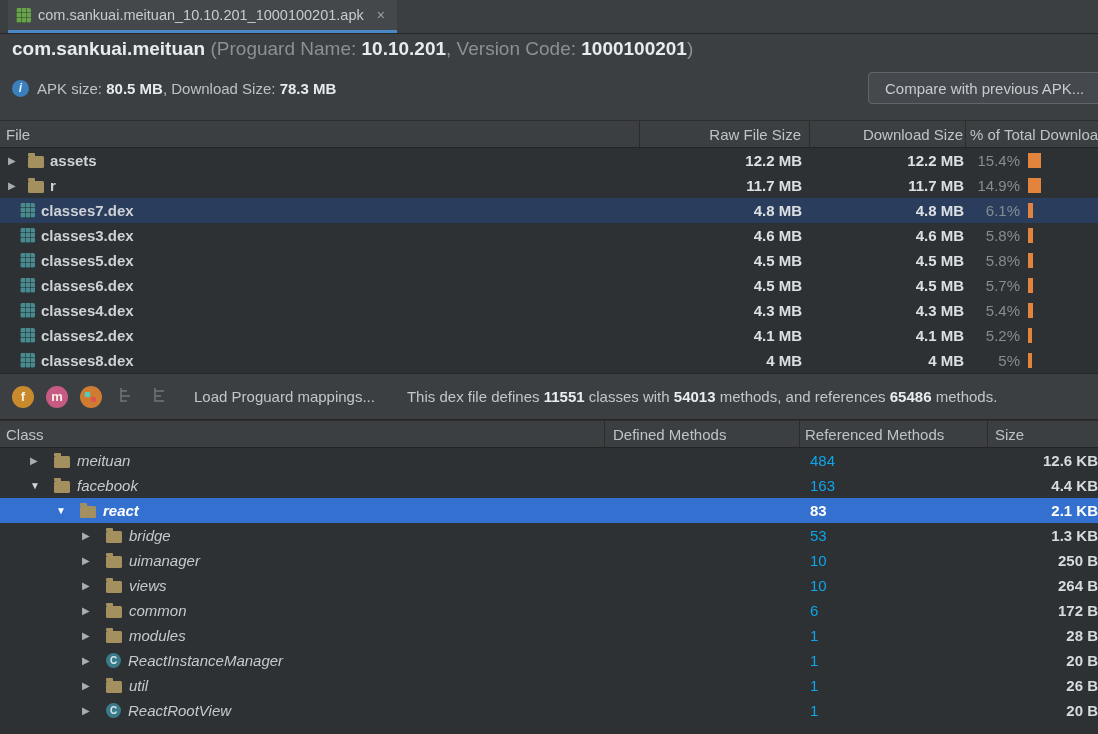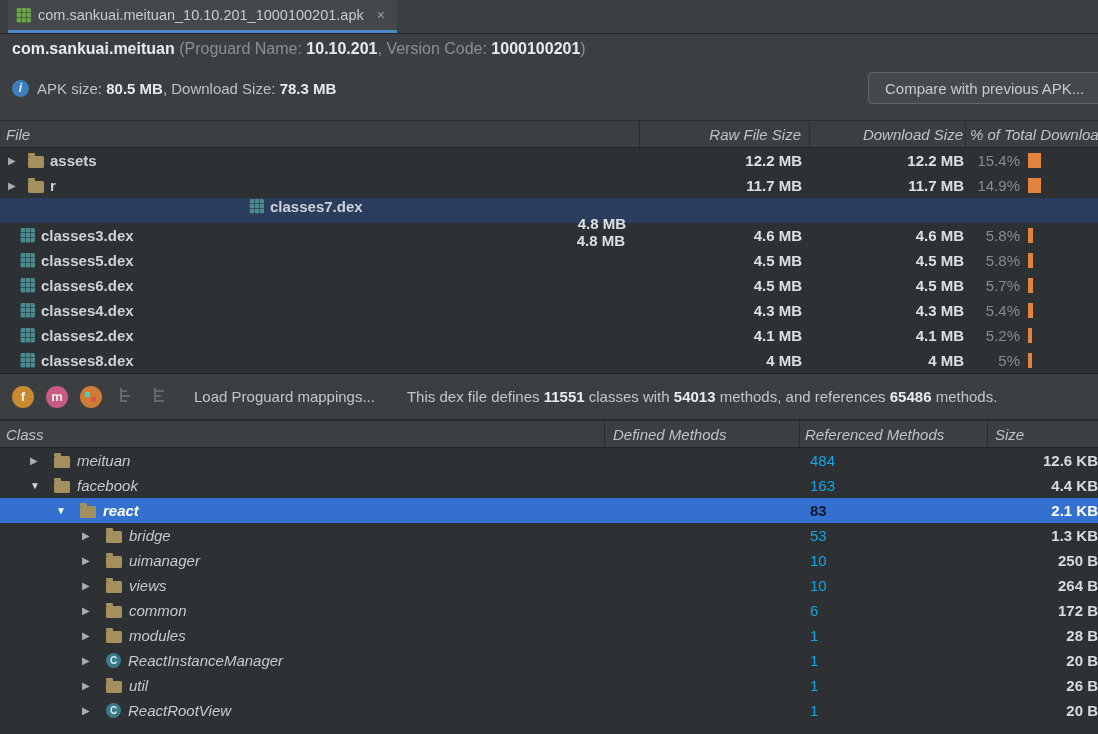--- a/index.html
+++ b/index.html
@@ -13,45 +13,45 @@
   }
   .seg { white-space:pre; }
 
   
   .tabbar { height:34px; background:#3c3f41; border-bottom:1px solid #272727; display:flex; align-items:stretch; padding-left:8px; }
   .tab { display:flex; align-items:center; gap:7px; padding:0 12px 0 8px; background:#44484b; border-bottom:3px solid #4a88c7; }
   .tab-title { color:#c7cbcf; font-size:14.5px; white-space:nowrap; }
   .tab-close { color:#9aa0a4; font-size:14px; margin-left:6px; cursor:default; }
 
   
-  .apk-header { height:30px; background:#3c3f41; display:flex; align-items:center; padding-left:12px; font-size:16px; white-space:nowrap; }
+  .apk-header { height:30px; background:#3c3f41; display:flex; align-items:center; padding-left:12px; font-size:19px; white-space:nowrap; }
   .pkg { color:#e8ebee; font-weight:bold; }
   .dim { color:#8b9093; }
   .val { color:#e8ebee; font-weight:bold; }
 
   
   .info-row { height:48px; background:#3c3f41; display:flex; align-items:center; padding-left:12px; position:relative; white-space:nowrap; }
   .info-icon { width:17px; height:17px; border-radius:50%; background:#3a7fbe; color:#eaf3fa; font-size:12px; font-weight:bold; display:inline-flex; align-items:center; justify-content:center; margin-right:8px; font-style:italic; flex:none; }
   .compare-btn { position:absolute; left:868px; top:8px; height:32px; width:262px; background:#45494d; border:1px solid #5f6569; border-radius:4px; color:#c7cbcf; font-size:15px; display:flex; align-items:center; padding-left:16px; overflow:hidden; white-space:nowrap; }
   .spacer8 { height:8px; background:#3c3f41; }
 
   
   .thead { height:28px; background:#3c3f41; border-top:1px solid #2e2e2e; border-bottom:1px solid #242424; display:flex; align-items:center; color:#bfc3c6; font-size:15px; }
-  .thc { height:100%; display:flex; align-items:center; border-right:1px solid #2a2c2d; overflow:hidden; white-space:nowrap;font-style:italic; }
+  .thc { height:100%; display:flex; align-items:center; border-right:1px solid #2a2c2d; overflow:hidden; white-space:nowrap; }
   .thc:last-child { border-right:none; }
 
   
   .fh-file { width:640px; padding-left:6px; }
   .fh-raw { width:170px; justify-content:flex-end; padding-right:8px; }
   .fh-dl { width:156px; justify-content:flex-end; padding-right:2px; }
   .fh-pct { flex:1; padding-left:4px; }
 
   .file-body { height:225px; background:#2e3133; overflow:hidden; }
   .frow { height:25px; display:flex; align-items:center; white-space:nowrap; }
-  .frow.selected { background:#2a3d5c;flex-direction:column; }
+  .frow.selected { background:#2a3d5c; }
   .cell { overflow:hidden; }
   .name-cell { width:640px; display:flex; align-items:center; padding-left:8px; flex:none; }
   .arrow { width:20px; flex:none; font-size:10px; color:#a7adb2; }
   .arrow-spacer { width:12px; flex:none; }
   .fname { margin-left:6px; color:#ced2d6; font-weight:bold; }
   .raw, .dl { text-align:right; font-weight:bold; color:#dde0e3; flex:none; }
   .raw { width:170px; padding-right:8px; }
   .dl { width:156px; padding-right:2px; }
   .pct { flex:1; display:flex; align-items:center; }
   .ptext { width:54px; text-align:right; color:#848d93; flex:none; }
@@ -81,21 +81,21 @@
   .crow { height:25px; display:flex; align-items:center; white-space:nowrap; }
   .crow.selected { background:#3470cf; }
   .cname-cell { width:605px; display:flex; align-items:center; flex:none; overflow:hidden; }
   .carrow { width:24px; flex:none; font-size:10px; color:#a7adb2; }
   .carrow.open { color:#d2d6da; }
   .cname { margin-left:7px; font-style:italic; color:#c6cace; }
   .crow.selected .cname { color:#ffffff; font-weight:bold; }
   .crow.selected .carrow { color:#ffffff; }
   .cdef { width:195px; flex:none; }
   .cref { width:188px; padding-left:10px; flex:none; color:#0ea5e9; }
-  .crow.selected .cref { color:#0f172a; font-weight:bold; }
+  .crow.selected .cref { color:#ffffff; font-weight:bold; }
   .csize { flex:1; text-align:right; font-weight:bold; color:#d8dbde; }
   .crow.selected .csize { color:#ffffff; }
 
   
   .icon-apk { width:15px; height:15px; border-radius:2px; flex:none;
     background:
       repeating-linear-gradient(0deg, rgba(0,0,0,.30) 0 1px, transparent 1px 5px),
       repeating-linear-gradient(90deg, rgba(0,0,0,.30) 0 1px, transparent 1px 5px),
       #6aa34f; }
   .icon-dex { width:15px; height:15px; border-radius:2px; flex:none;

